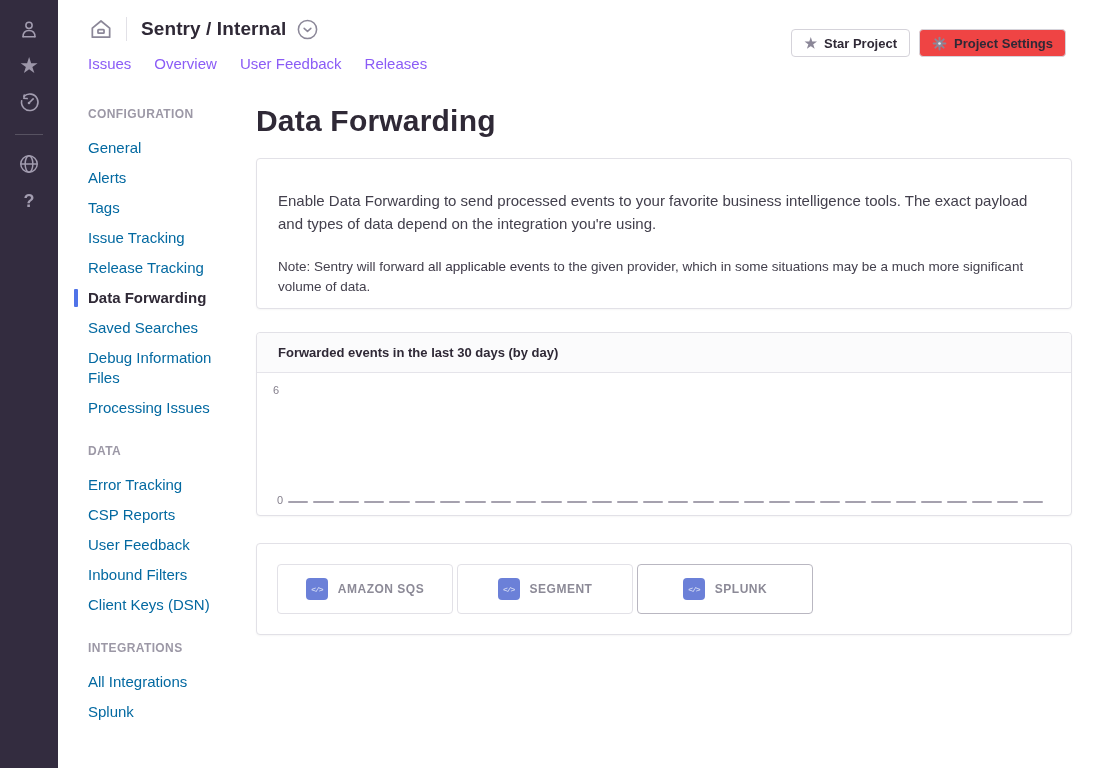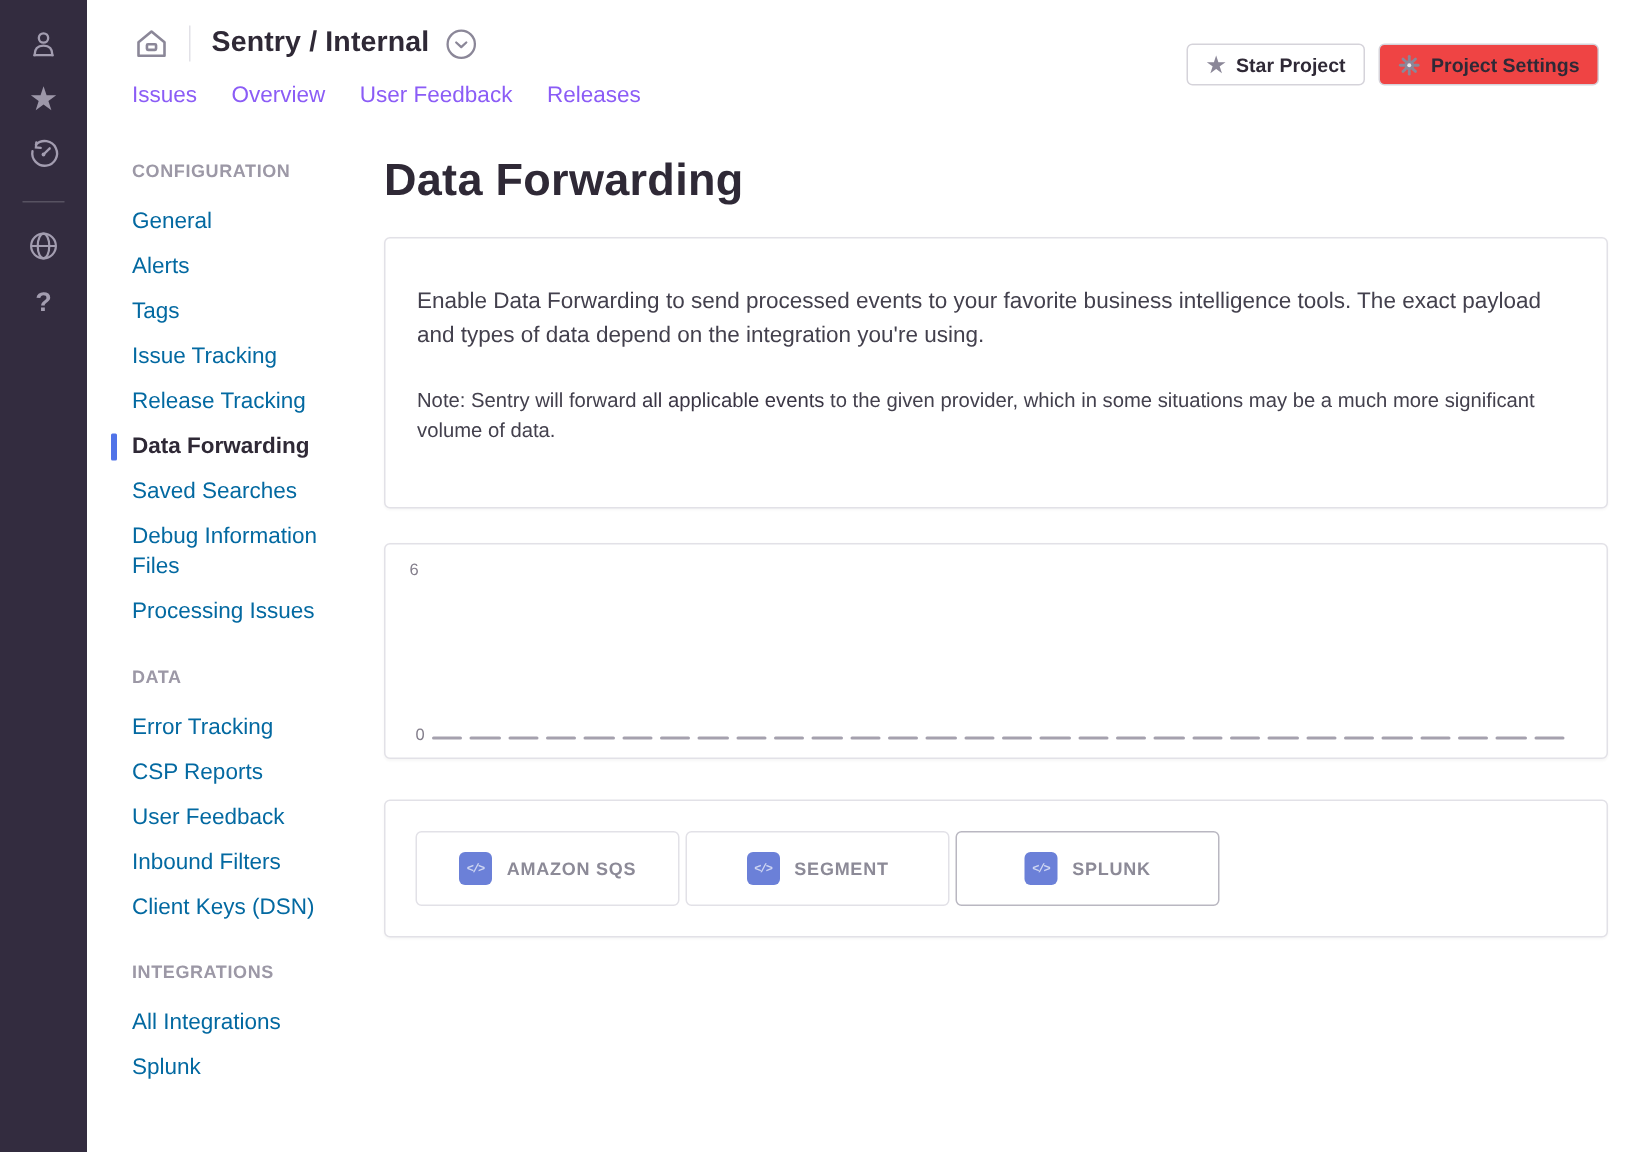--- a/index.html
+++ b/index.html
@@ -72,21 +72,21 @@
 
   .panel {
     background:#fff; border:1px solid #e2e1e7; border-radius:4px;
     box-shadow:0 1px 2px rgba(0,0,0,.04); margin-bottom:18px;
   }
   .panel-header {
     background:#fbfbfc; border-bottom:1px solid #e5e4ea; border-radius:4px 4px 0 0;
     padding:12px 21px; font-size:13px; font-weight:700; color:#2f2936;
   }
 
-  .intro-panel { padding:30px 21px 30px; }
+  .intro-panel { padding:30px 21px 0; }
   .intro-panel p { font-size:15px; line-height:1.55; color:#43404d; margin-bottom:21px; }
   .intro-panel p.note { font-size:13.5px; margin-bottom:10px; }
   .intro-panel a { color:#4674ca; text-decoration:none; cursor:pointer; }
   .intro-panel strong { font-weight:400; color:#3a3544; }
 
   .chart-panel { margin-top:23px; margin-bottom:27px; }
   .chart-body { position:relative; height:142px; }
   .ytick { position:absolute; font-size:11px; color:#847f8c; }
   .ytick-top { top:11px; left:16px; }
   .ytick-bottom { bottom:9px; left:20px; }
@@ -220,20 +220,21 @@
 
       <main class="content">
         <h1 class="page-title">Data Forwarding</h1>
 
         <section class="panel intro-panel">
           <p>Enable Data Forwarding to send processed events to your favorite business intelligence tools. The exact payload and types of data depend on the integration you're using.</p>
           <p class="note"><span>Note: Sentry will forward </span><strong>all applicable events</strong><span> to the given provider, which in some situations may be a much more significant volume of data.</span></p>
         </section>
 
         <section class="panel chart-panel">
+          <div class="panel-header">Forwarded events in the last 30 days (by day)</div>
           <div class="chart-body">
             <span class="ytick ytick-top">6</span>
             <span class="ytick ytick-bottom">0</span>
             <div class="chart-bars" id="chart-bars">
                 <span class="bar" style="height: 2px; background: rgb(165, 161, 174);"></span>
                 <span class="bar" style="height: 2px; background: rgb(165, 161, 174);"></span>
                 <span class="bar" style="height: 2px; background: rgb(165, 161, 174);"></span>
                 <span class="bar" style="height: 2px; background: rgb(165, 161, 174);"></span>
                 <span class="bar" style="height: 2px; background: rgb(165, 161, 174);"></span>
                 <span class="bar" style="height: 2px; background: rgb(165, 161, 174);"></span>

